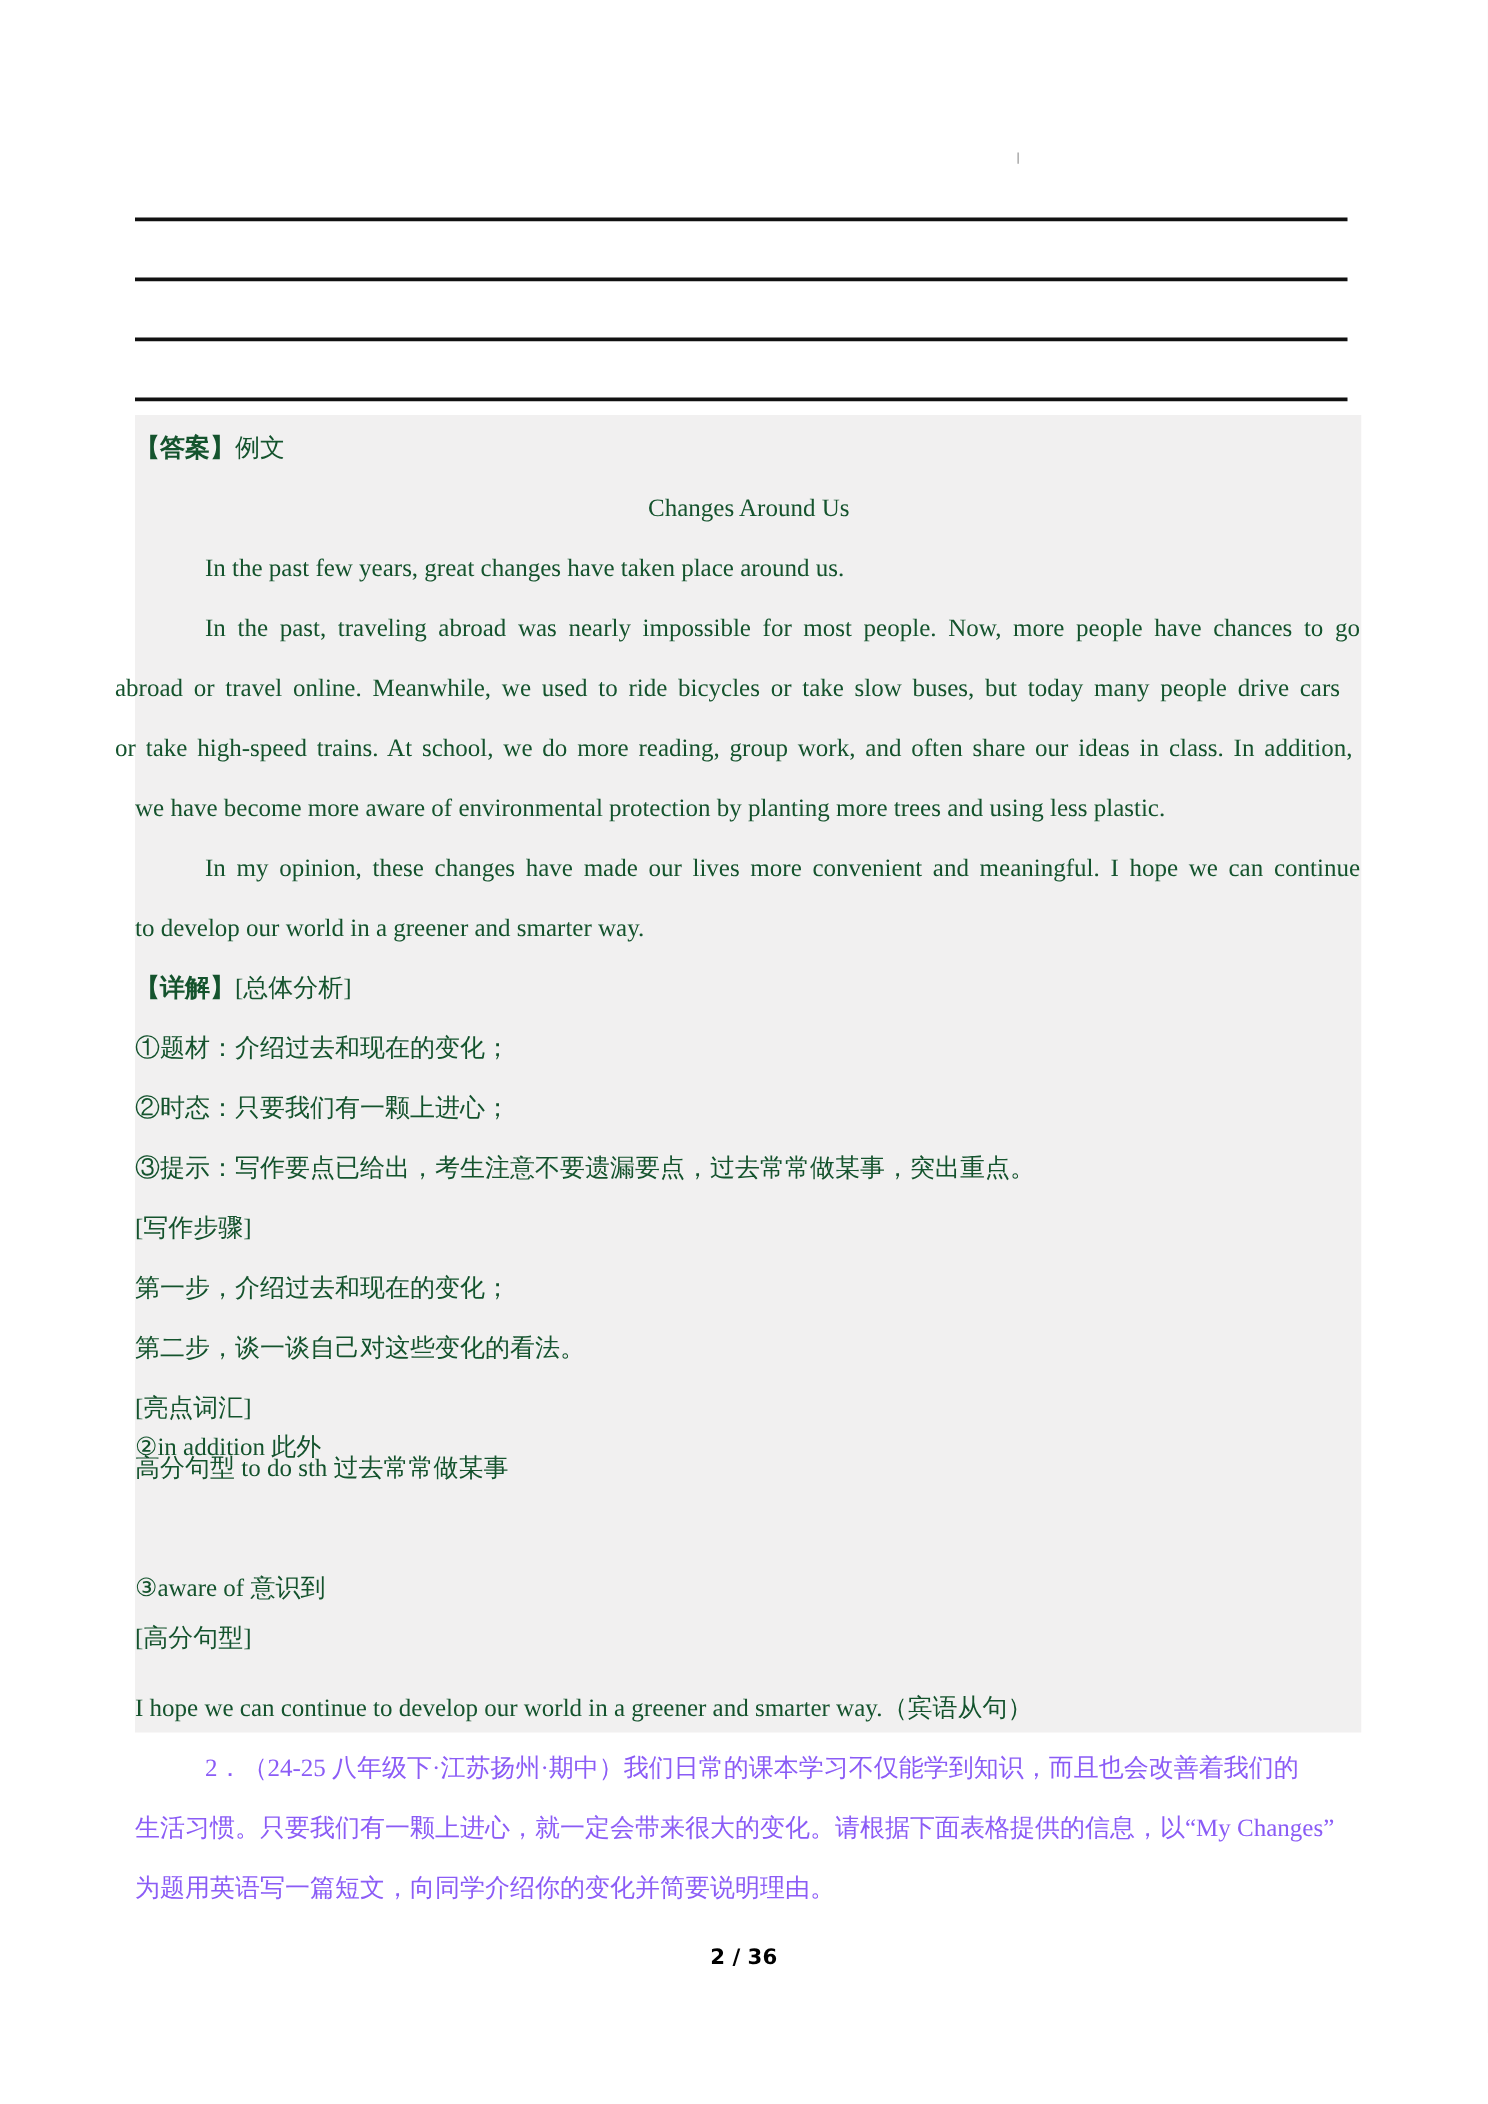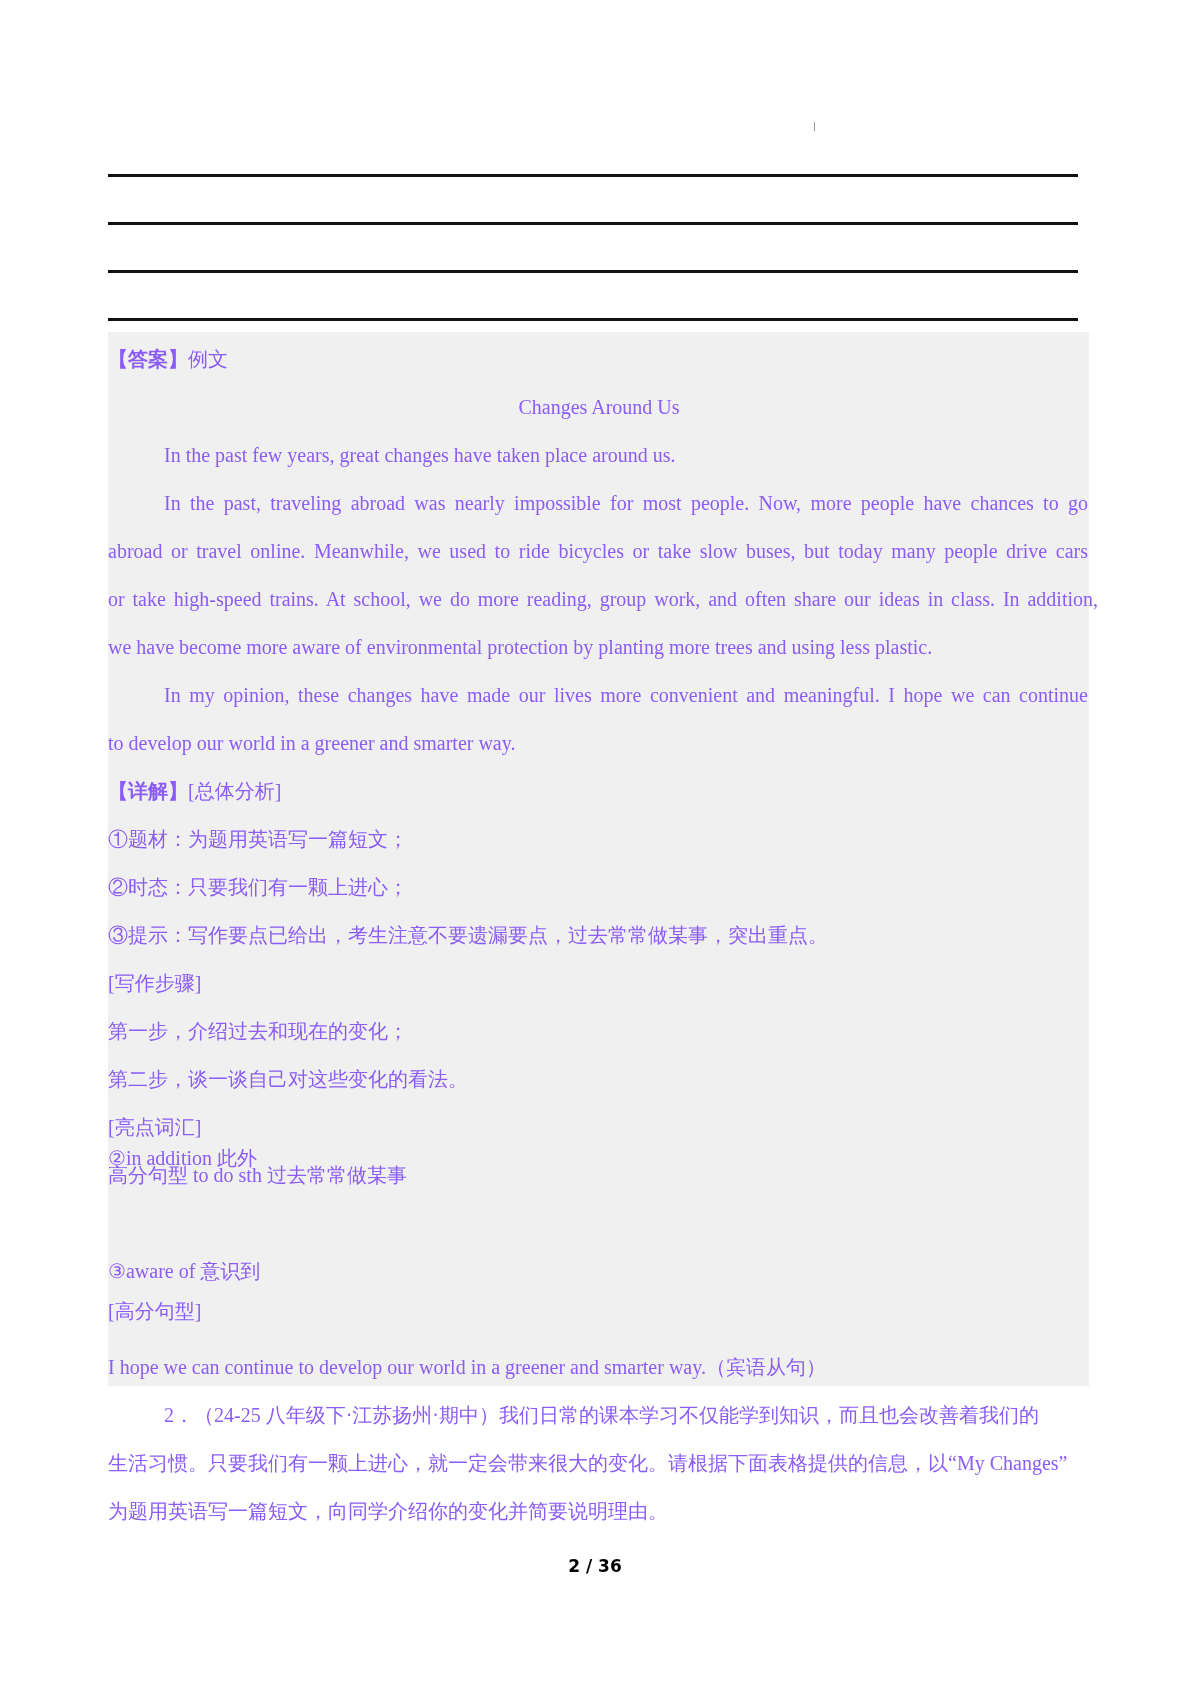--- a/index.html
+++ b/index.html
@@ -11,28 +11,28 @@
   .cursor-mark {
     position: absolute; left: 814px; top: 122px; width: 1px; height: 9px; background: #999;
   }
   .answer-line {
     position: absolute; left: 108px; width: 970px; height: 3px; background: #111;
   }
   .answer-box {
     position: absolute; left: 108px; top: 332px; width: 981px; height: 1054px;
     background: #f1f0f0;
   }
-  .red { color: #8b5cf6; }
+  .red { color: #14532d; }
   .line {
     position: absolute; left: 108px; font-size: 20px; line-height: 26px; white-space: nowrap;
   }
   .essay-title { position: absolute; left: 0; width: 1198px; text-align: center; top: 394px; font-size: 20px; line-height: 26px; }
   .indent { left: 164px; }
   .justify {
-    position: absolute; left: 108px; width: 980px; font-size: 20px; line-height: 26px;
+    position: absolute; left: 92px; width: 980px; font-size: 20px; line-height: 26px;
     text-align: justify; text-align-last: justify; white-space: nowrap;
   }
   .bracket-bold { font-weight: bold; }
   .q-line { position: absolute; font-size: 20px; line-height: 26px; color: #8b5cf6; white-space: nowrap; }
   .page-num {
     position: absolute; left: 0; width: 1190px; top: 1556px; text-align: center;
     font-family: "DejaVu Sans", "Liberation Sans", sans-serif; font-weight: bold; font-size: 17px; color: #000;
   }
 </style>
 </head>
@@ -62,21 +62,21 @@
   <div class="justify red" style="top:586px; width:990px;">or take high-speed trains. At school, we do more reading, group work, and often share our ideas in class. In addition,</div>
   <div class="line red" style="top:634px">we have become more aware of environmental protection by planting more trees and using less plastic.</div>
 
   <div class="justify red" style="top:682px; left:164px; width:924px;">In my opinion, these changes have made our lives more convenient and meaningful. I hope we can continue</div>
   <div class="line red" style="top:730px">to develop our world in a greener and smarter way.</div>
 
   <div class="line red" style="top:778px">
     <span class="bracket-bold">【详解】</span><span>[总体分析]</span>
   </div>
 
-  <div class="line red" style="top:826px">①题材：为题用英语写一篇短文；</div>
+  <div class="line red" style="top:826px">①题材：介绍过去和现在的变化；</div>
   <div class="line red" style="top:874px">②时态：只要我们有一颗上进心；</div>
   <div class="line red" style="top:922px">③提示：写作要点已给出，考生注意不要遗漏要点，过去常常做某事，突出重点。</div>
 
   <div class="line red" style="top:970px">[写作步骤]</div>
   <div class="line red" style="top:1018px">第一步，介绍过去和现在的变化；</div>
   <div class="line red" style="top:1066px">第二步，谈一谈自己对这些变化的看法。</div>
 
   <div class="line red" style="top:1114px">[亮点词汇]</div>
   <div class="line red" style="top:1162px">高分句型 to do sth 过去常常做某事</div>
   <div class="line red" style="top:1145px">②in addition 此外</div>

